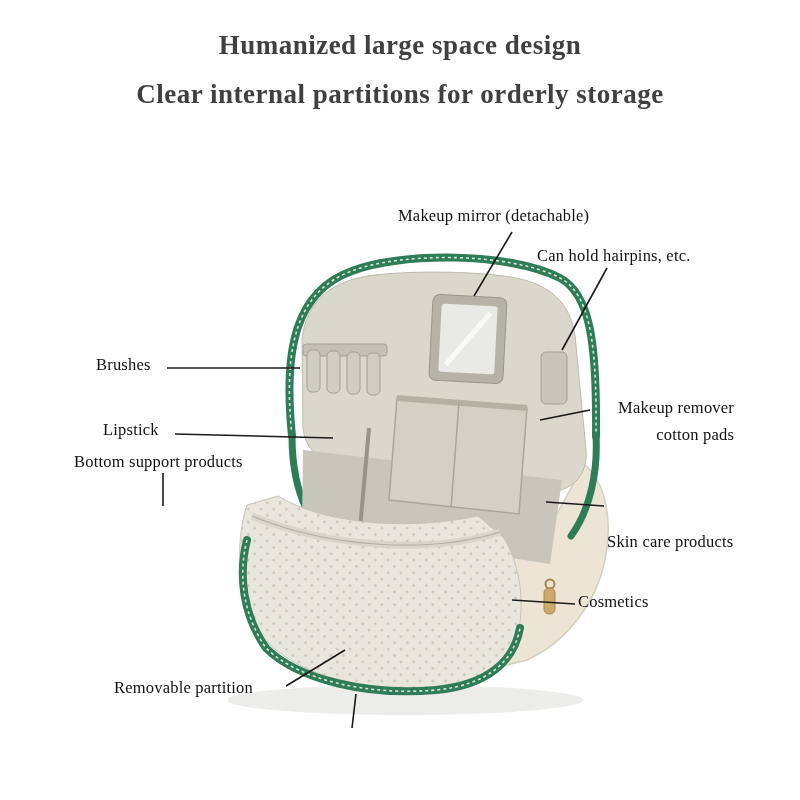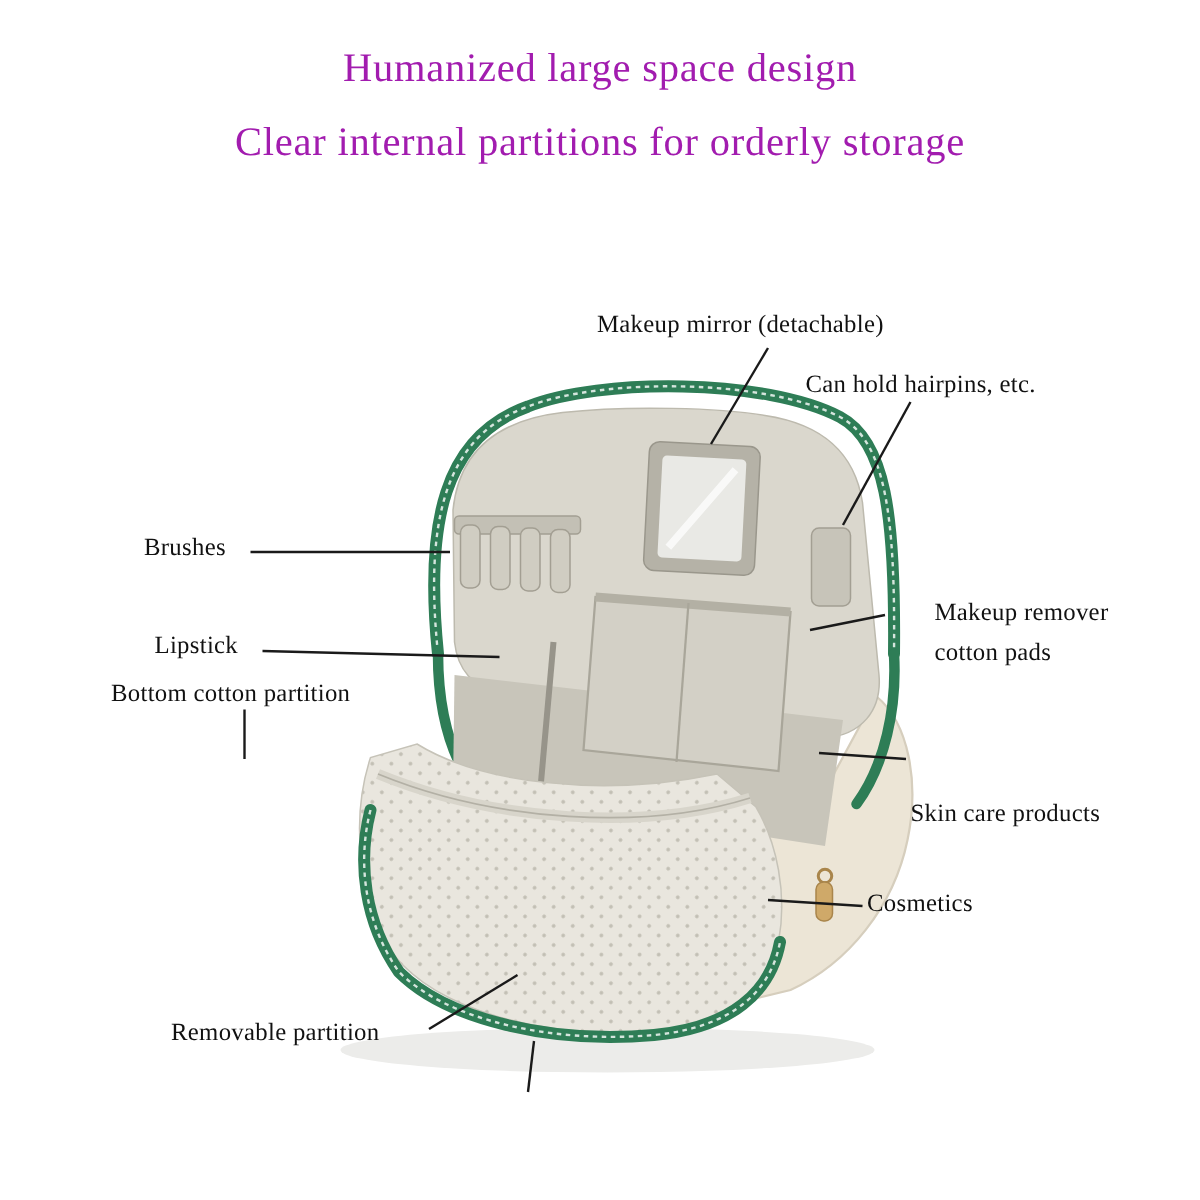--- a/index.html
+++ b/index.html
@@ -3,27 +3,27 @@
 <meta charset="utf-8">
 <style>
   html,body{margin:0;padding:0;}
   body{
     width:800px;height:800px;position:relative;overflow:hidden;
     background:#ffffff;
     font-family:"Liberation Serif", serif;
   }
   .title{
     position:absolute;left:0;width:800px;text-align:center;
-    font-weight:400;color:#a21caf;font-size:27px;letter-spacing:.5px;
+    font-weight:700;color:#404040;font-size:27px;letter-spacing:.5px;
   }
   .lbl{
     position:absolute;font-weight:400;color:#111;font-size:16.5px;
     white-space:nowrap;letter-spacing:.2px;
   }
-  .lbl-center{text-align:left;white-space:normal;margin-left:31px;}
+  .lbl-center{text-align:right;white-space:normal;}
   #bag-svg{position:absolute;left:0;top:0;}
 </style>
 </head>
 <body>
 
 <svg id="bag-svg" width="800" height="800" viewBox="0 0 800 800">
   <defs>
     <pattern id="mesh" width="9" height="9" patternUnits="userSpaceOnUse" patternTransform="rotate(45)">
       <rect width="9" height="9" fill="#e9e6de"></rect>
       <circle cx="4.5" cy="4.5" r="1.25" fill="#c2bfb4"></circle>
@@ -100,21 +100,21 @@
 <div class="title" style="top:79px;">Clear internal partitions for orderly storage</div>
 
 <div class="lbl" style="left:398px;top:206px;">Makeup mirror (detachable)</div>
 
 <div class="lbl" style="left:537px;top:246px;text-align:right;">Can hold hairpins, etc.</div>
 
 <div class="lbl" style="left:96px;top:355px;">Brushes</div>
 
 <div class="lbl" style="left:103px;top:420px;">Lipstick</div>
 
-<div class="lbl" style="left:74px;top:452px;">Bottom cotton partition</div>
+<div class="lbl" style="left:74px;top:452px;">Bottom support products</div>
 
 <div class="lbl lbl-center" style="left:592px;top:394px;width:142px;line-height:27px;">
   <div>Makeup remover</div>
   <div>cotton pads</div>
 </div>
 
 <div class="lbl" style="left:607px;top:492px;margin-top:40px;">Skin care products</div>
 
 <div class="lbl" style="left:578px;top:592px;">Cosmetics</div>
 

